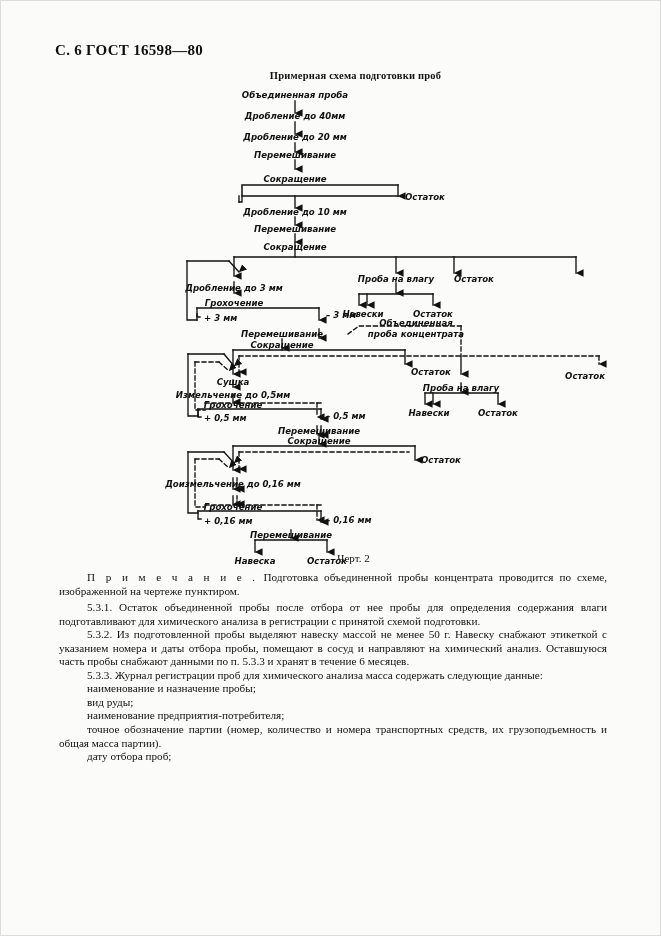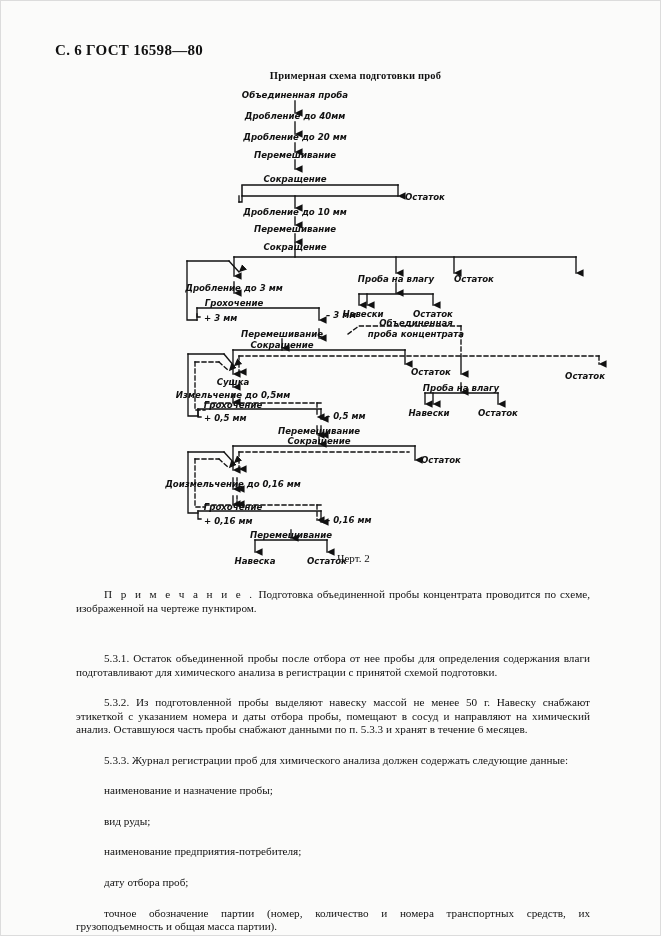--- a/index.html
+++ b/index.html
@@ -33,21 +33,21 @@
   .fig-cap{
     position:absolute;top:551px;left:0;right:0;
     text-align:center;font-size:11px;
   }
   .fig-cap .inner{padding-left:46px;margin-top:32px;}
   .body-text{
     position:absolute;left:58px;top:570px;width:548px;
     font-size:11.2px;line-height:13.55px;
     text-align:justify;
   }
-  .body-text p{margin:17px;}
+  .body-text p{margin:0;}
   .ind{text-indent:28px;}
   .sp{letter-spacing:2.3px;}
   .li{text-indent:28px;}
   .gap{height:3px;}
   svg{display:block;}
   svg text{
     font-family:"DejaVu Sans", sans-serif;
     font-style:italic;
     font-size:8.6px;
     font-weight:bold;
@@ -237,21 +237,21 @@
 
   <div class="fig-cap">
     <span class="inner">Черт. 2</span>
   </div>
 
   <div class="body-text">
     <p class="ind"><span class="sp">П р и м е ч а н и е .</span><span> Подготовка объединенной пробы концентрата проводится по схеме, изображенной на чертеже пунктиром.</span></p>
     <div class="gap"></div>
     <p class="ind"><span>5.3.1.</span><span>  Остаток объединенной пробы после отбора от нее пробы для определения содержания влаги подготавливают для химического анализа в регистрации с принятой схемой подготовки.</span></p>
     <p class="ind"><span>5.3.2.</span><span>  Из подготовленной пробы выделяют навеску массой не менее 50 г. Навеску снабжают этикеткой с указанием номера и даты отбора пробы, помещают в сосуд и направляют на химический анализ. Оставшуюся часть пробы снабжают данными по п. 5.3.3 и хранят в течение 6 месяцев.</span></p>
-    <p class="ind"><span>5.3.3.</span><span>  Журнал регистрации проб для химического анализа должен содержать следующие данные:</span></p>
+    <p class="ind"><span>5.3.3.</span><span>  Журнал регистрации проб для химического анализа масса содержать следующие данные:</span></p>
     <p class="li">наименование и назначение пробы;</p>
     <p class="li">вид руды;</p>
     <p class="li">наименование предприятия-потребителя;</p>
+    <p class="li">точное обозначение партии (номер, количество и номера транспортных средств, их грузоподъемность и общая масса партии).</p>
     <p class="li">дату отбора проб;</p>
-    <p class="li">точное обозначение партии (номер, количество и номера транспортных средств, их грузоподъемность и общая масса партии).</p>
   </div>
 
 </div>
 
 </body></html>

